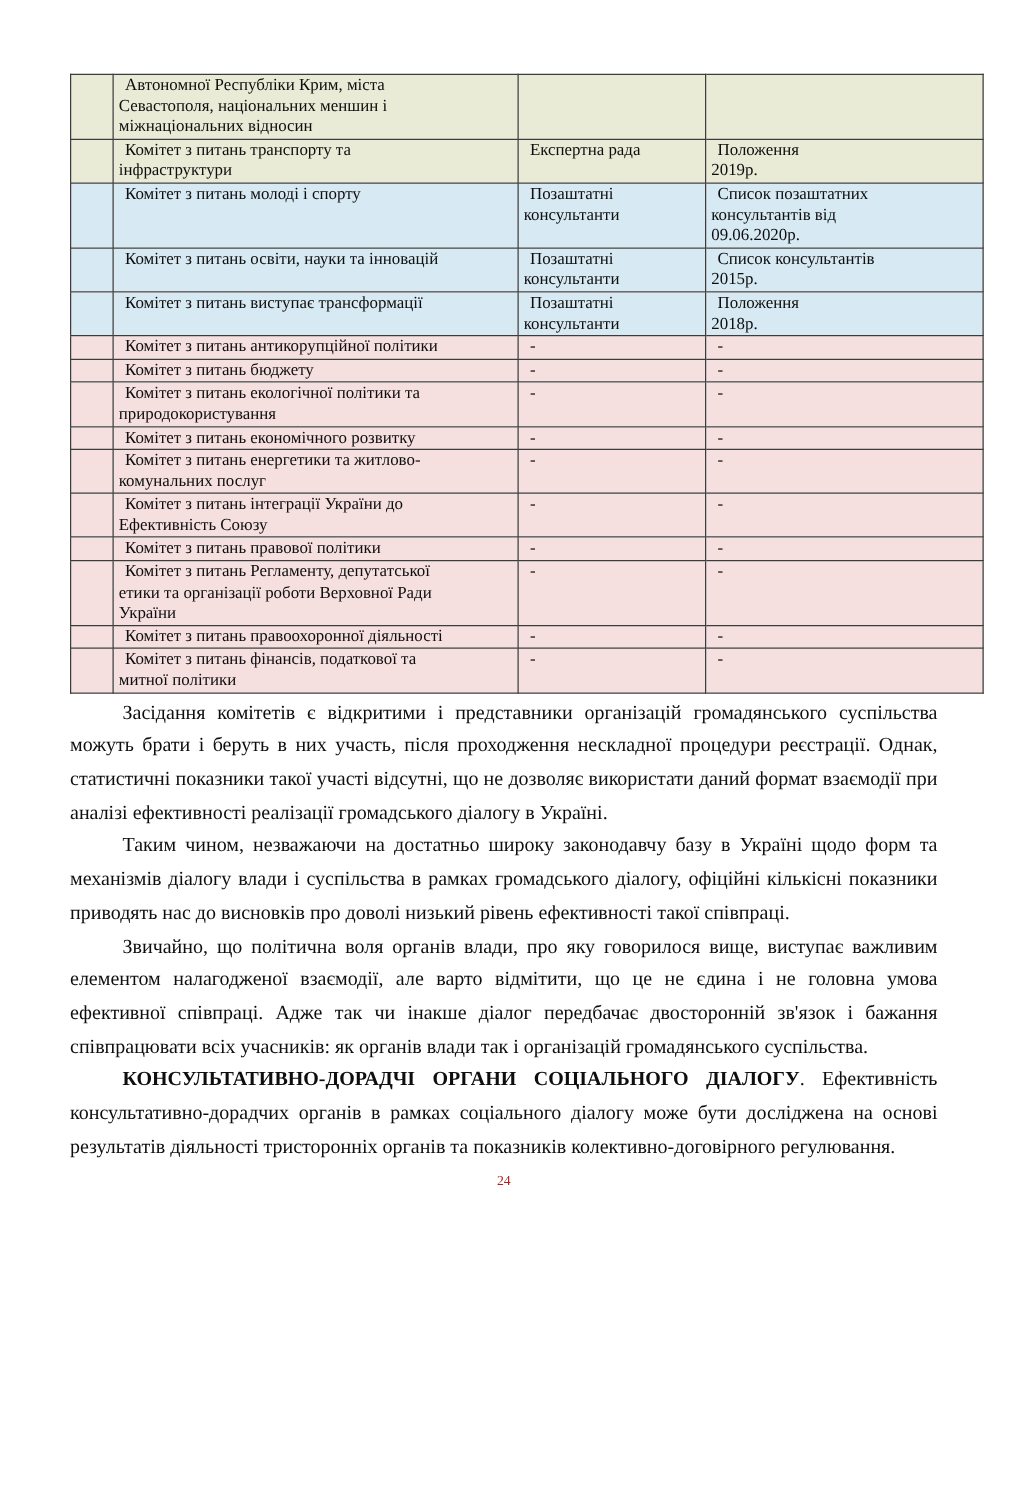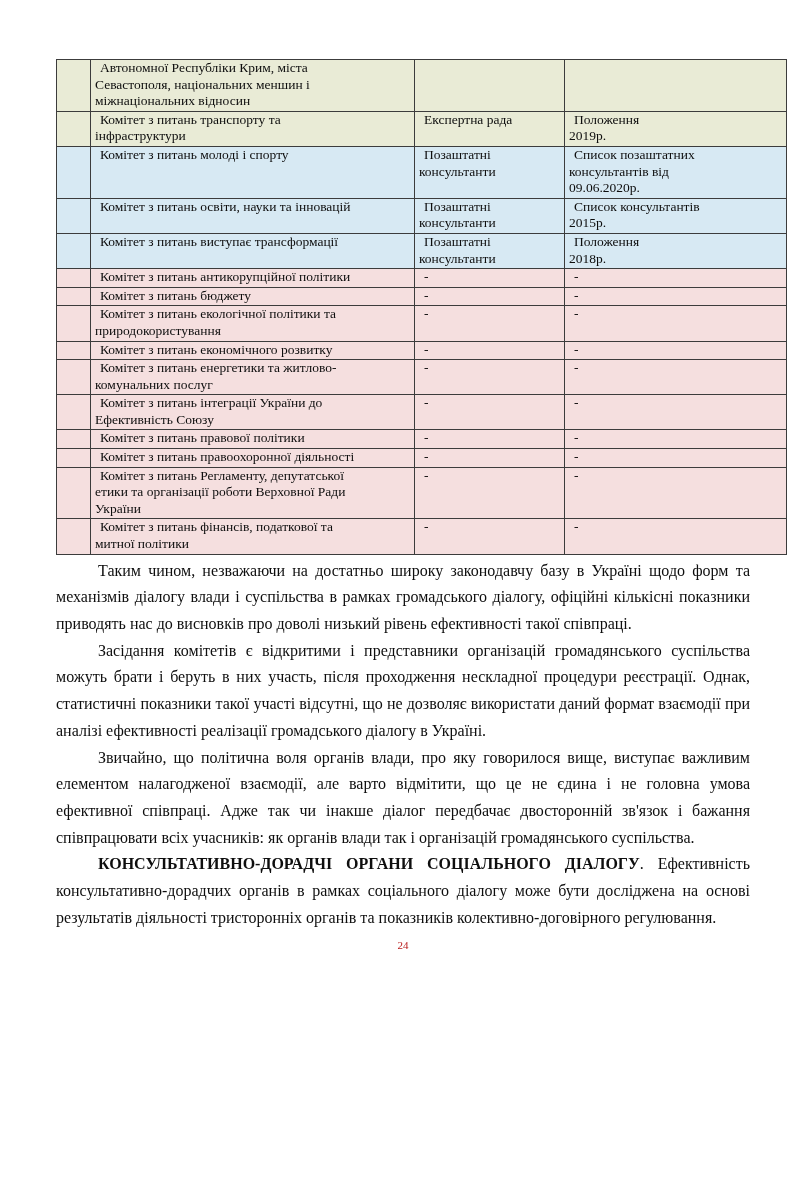--- a/index.html
+++ b/index.html
@@ -148,44 +148,44 @@
         <td class="c-doc">-</td>
       </tr>
       <tr class="rp">
         <td class="c-idx"></td>
         <td class="c-name">Комітет з питань правової політики</td>
         <td class="c-mech">-</td>
         <td class="c-doc">-</td>
       </tr>
       <tr class="rp">
         <td class="c-idx"></td>
-        <td class="c-name">Комітет з питань правоохоронної діяльності</td>
+        <td class="c-name">Комітет з питань Регламенту, депутатської
+етики та організації роботи Верховної Ради
+України</td>
         <td class="c-mech">-</td>
         <td class="c-doc">-</td>
       </tr>
       <tr class="rp">
         <td class="c-idx"></td>
-        <td class="c-name">Комітет з питань Регламенту, депутатської
-етики та організації роботи Верховної Ради
-України</td>
+        <td class="c-name">Комітет з питань правоохоронної діяльності</td>
         <td class="c-mech">-</td>
         <td class="c-doc">-</td>
       </tr>
       <tr class="rp">
         <td class="c-idx"></td>
         <td class="c-name">Комітет з питань фінансів, податкової та
 митної політики</td>
         <td class="c-mech">-</td>
         <td class="c-doc">-</td>
       </tr>
     </tbody>
   </table>
 
   <div class="paras">
+    <p>Засідання комітетів є відкритими і представники організацій громадянського суспільства можуть брати і беруть в них участь, після проходження нескладної процедури реєстрації. Однак, статистичні показники такої участі відсутні, що не дозволяє використати даний формат взаємодії при аналізі ефективності реалізації громадського діалогу в Україні.</p>
     <p>Таким чином, незважаючи на достатньо широку законодавчу базу в Україні щодо форм та механізмів діалогу влади і суспільства в рамках громадського діалогу, офіційні кількісні показники приводять нас до висновків про доволі низький рівень ефективності такої співпраці.</p>
-    <p>Засідання комітетів є відкритими і представники організацій громадянського суспільства можуть брати і беруть в них участь, після проходження нескладної процедури реєстрації. Однак, статистичні показники такої участі відсутні, що не дозволяє використати даний формат взаємодії при аналізі ефективності реалізації громадського діалогу в Україні.</p>
     <p>Звичайно, що політична воля органів влади, про яку говорилося вище, виступає важливим елементом налагодженої взаємодії, але варто відмітити, що це не єдина і не головна умова ефективної співпраці. Адже так чи інакше діалог передбачає двосторонній зв'язок і бажання співпрацювати всіх учасників: як органів влади так і організацій громадянського суспільства.</p>
     <p><span class="lead">КОНСУЛЬТАТИВНО-ДОРАДЧІ ОРГАНИ СОЦІАЛЬНОГО ДІАЛОГУ</span><span>. Ефективність консультативно-дорадчих органів в рамках соціального діалогу може бути досліджена на основі результатів діяльності тристоронніх органів та показників колективно-договірного регулювання.</span></p>
   </div>
 
   <div class="page-number">24</div>
 
 </div>
 
 </body></html>

